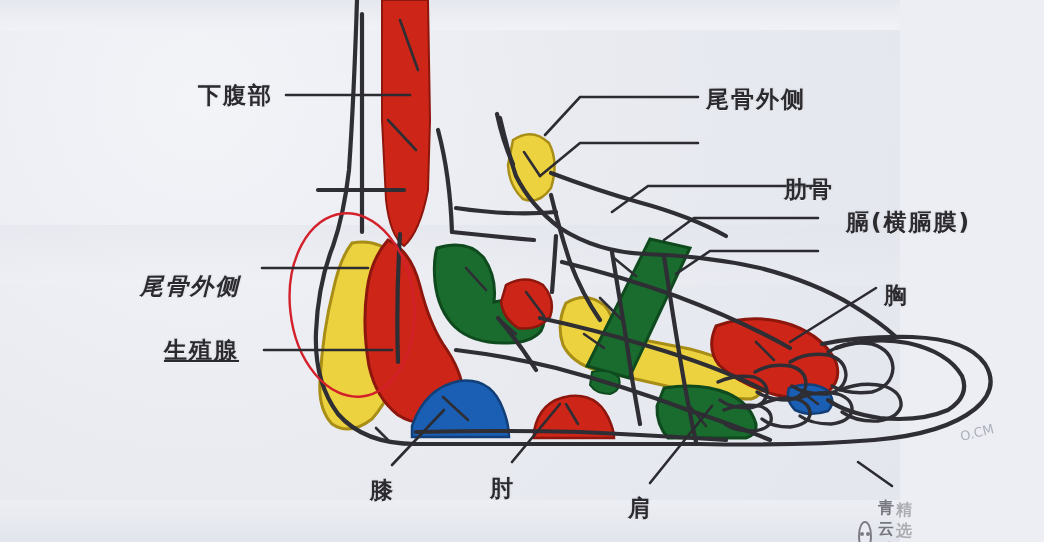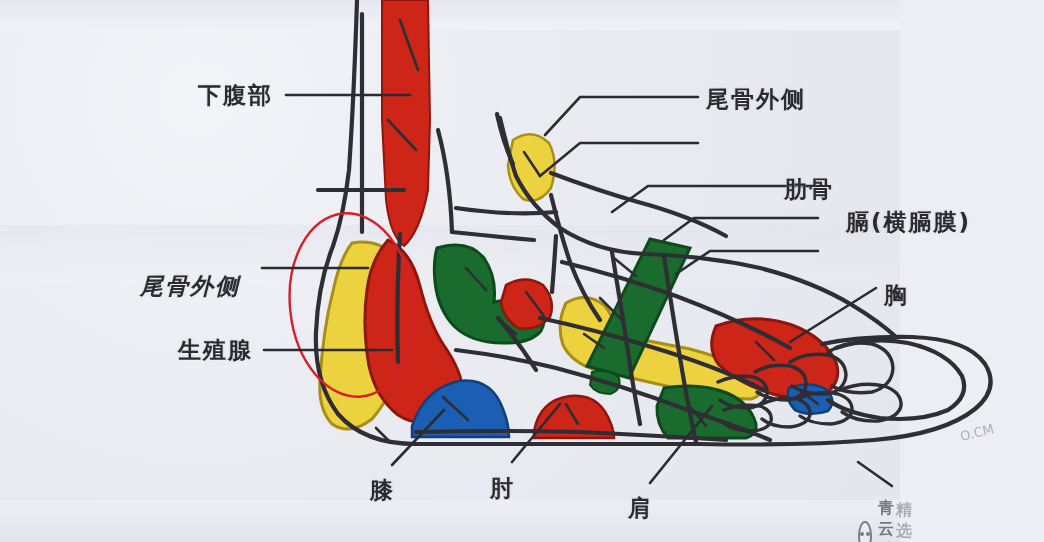--- a/index.html
+++ b/index.html
@@ -184,21 +184,21 @@
       <path d="M858,462 L892,486"></path>
     </g>
   </svg>
 
   <div class="lbl" style="left:198px;top:80px;">下腹部</div>
   <div class="lbl" style="left:706px;top:84px;">尾骨外侧</div>
   <div class="lbl" style="left:784px;top:174px;">肋骨</div>
   <div class="lbl" style="left:826px;top:207px;margin-left:20px;">膈(横膈膜)</div>
   <div class="lbl" style="left:884px;top:280px;">胸</div>
   <div class="lbl" style="left:140px;top:271px;font-style:italic;">尾骨外侧</div>
-  <div class="lbl" style="left:178px;top:335px;">生殖腺</div>
+  <div class="lbl" style="left:164px;top:335px;text-decoration:underline;">生殖腺</div>
   <div class="lbl" style="left:370px;top:475px;">膝</div>
   <div class="lbl" style="left:490px;top:473px;">肘</div>
   <div class="lbl" style="left:628px;top:493px;">肩</div>
 
   <div class="wm">
     <div class="wm-badge"></div>
     <div class="wm-text">
       <span>青云精选科</span>
       <span class="ghost">精选</span>
     </div>

